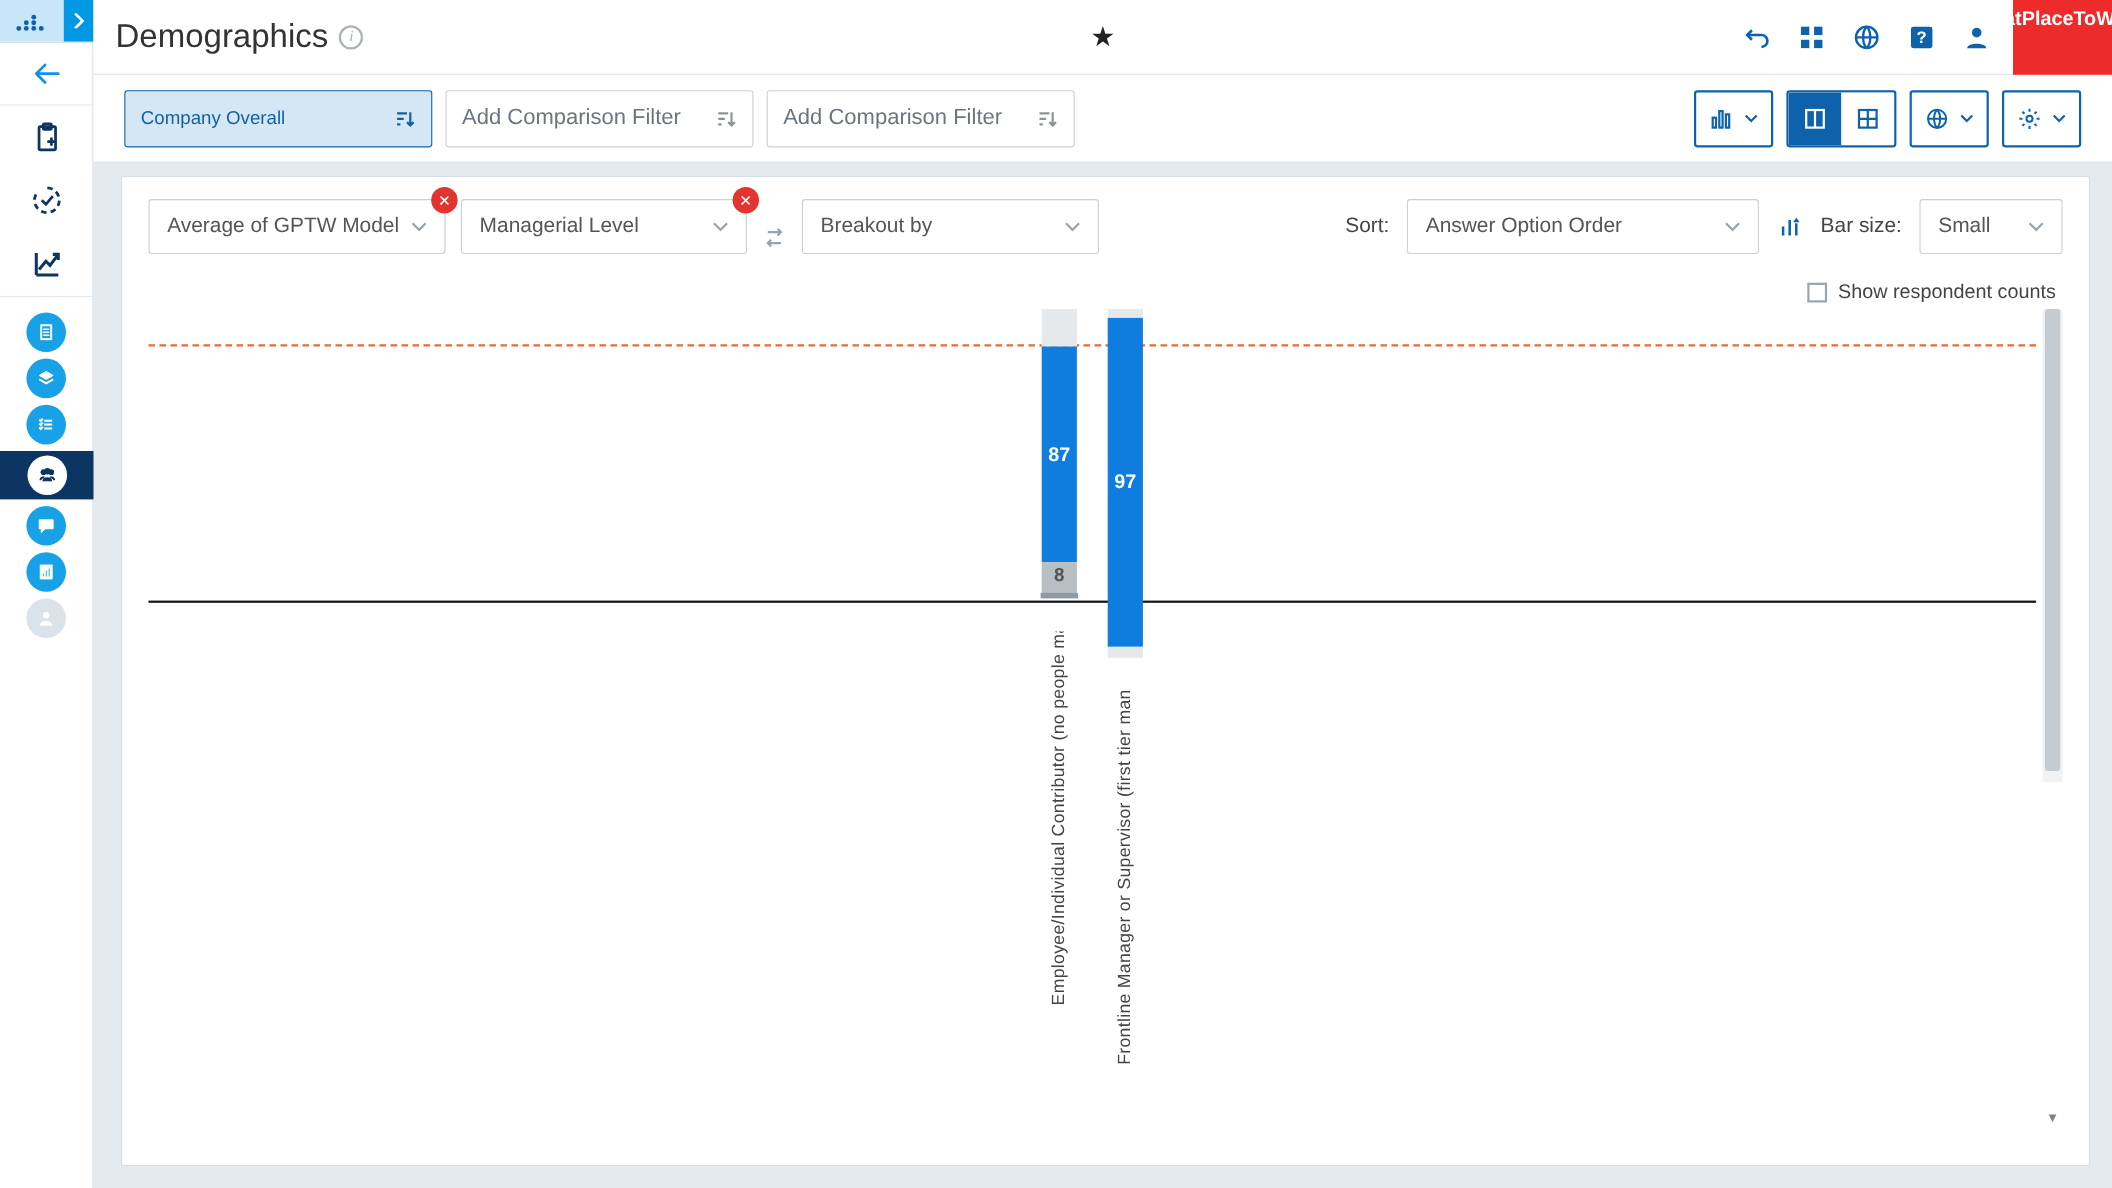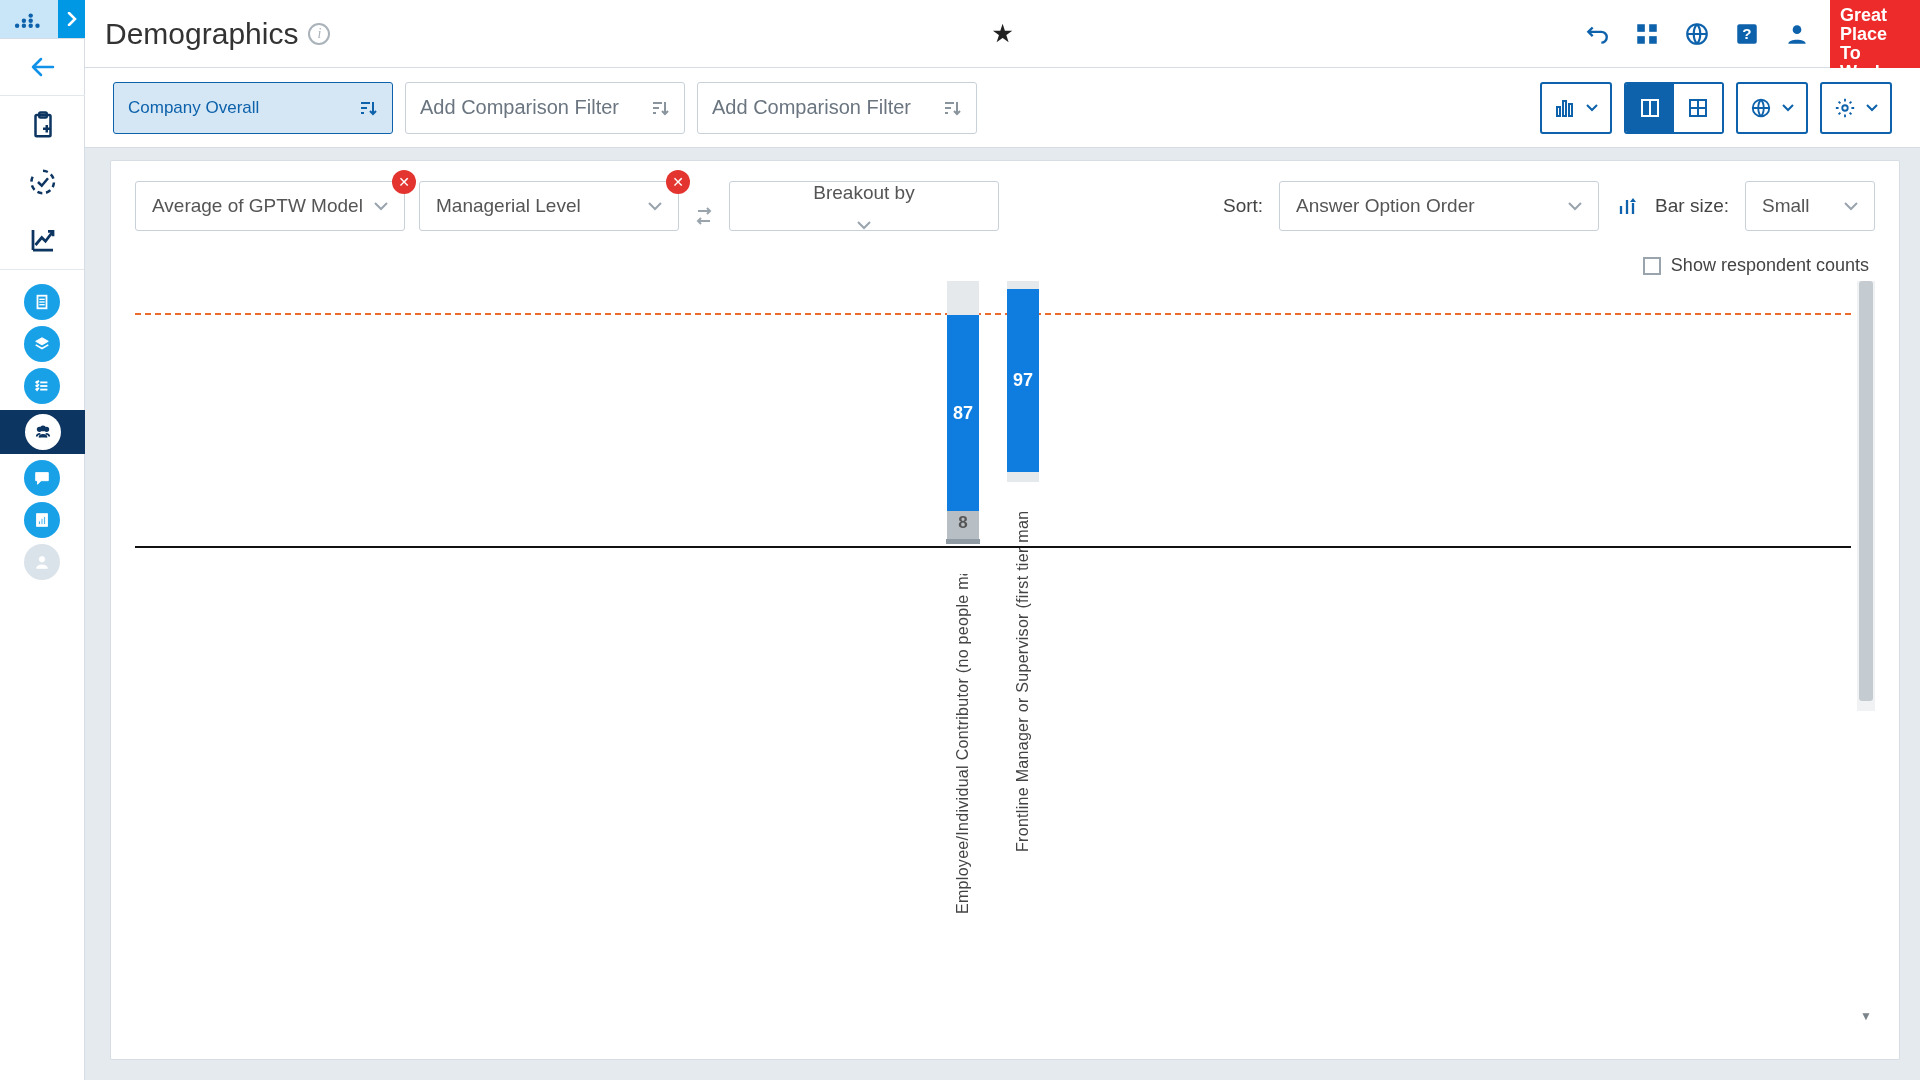--- a/index.html
+++ b/index.html
@@ -6,21 +6,21 @@
 html, body { width: 1920px; height: 1080px; overflow: hidden; background: #e5eaef; }
 
 
 .topbar { position: absolute; top: 0; left: 85px; right: 0; height: 68px; background: #fff; border-bottom: 1px solid #d6dde4; display: flex; align-items: center; padding: 0 20px; }
 .page-title { font-size: 30px; font-weight: 400; color: #333; }
 .info-icon { margin-left: 10px; width: 22px; height: 22px; border: 2px solid #aab2ba; border-radius: 50%; display: inline-flex; align-items: center; justify-content: center; font-size: 14px; color: #aab2ba; font-style: italic; font-family: Georgia, serif; }
 .survey-name { position: absolute; left: 50%; transform: translateX(-50%); font-size: 20px; font-weight: 600; color: #222; display: flex; align-items: center; gap: 8px; }
 .star { color: #222; font-size: 22px; }
 .top-icons { position: absolute; right: 110px; top: 0; height: 68px; display: flex; align-items: center; gap: 24px; }
 .top-icons .ticon { width: 26px; height: 26px; color: #0d62ab; cursor: pointer; }
-.logo-badge { position: absolute; right: 0; top: 0; width: 90px; height: 88px; background: #ee2b2b; color: #fff; font-weight: 700; font-size: 18px; line-height: 1.05; padding: 8px 10px; display: flex; flex-direction: column; justify-content: center; }
+.logo-badge { position: absolute; right: 0; top: 0; width: 90px; height: 88px; background: #ee2b2b; color: #fff; font-weight: 700; font-size: 18px; line-height: 1.05; padding: 8px 10px; display: flex; flex-direction: row; justify-content: center; }
 .logo-badge .reg { font-size: 12px; }
 
 
 .rail-blue { position: absolute; top: 0; left: 0; width: 58px; height: 38px; background: #c9e6f8; }
 .rail-toggle { position: absolute; top: 0; left: 58px; width: 27px; height: 38px; background: #0097e4; color: #fff; display: flex; align-items: center; justify-content: center; cursor: pointer; }
 .rail-dots { position: absolute; top: 7px; left: 12px; width: 34px; height: 24px; color: #0d62ab; }
 .rail-left { position: absolute; top: 38px; left: 0; width: 85px; bottom: 0; background: #fff; border-right: 1px solid #d6dde4; border-top: 1px solid #d6dde4; }
 .back-arrow { width: 85px; height: 56px; display: flex; align-items: center; justify-content: center; color: #1192e8; cursor: pointer; font-size: 22px; }
 .rail-left .micon { width: 85px; height: 58px; display: flex; align-items: center; justify-content: center; cursor: pointer; }
 .rail-left .micon svg { width: 30px; height: 30px; }
@@ -326,21 +326,21 @@
           </svg>
         </span>
       <div class="close-badge">✕</div>
     </div>
     <span class="swap-icon">
         <svg width="18" height="24" viewBox="0 0 18 24" stroke="#9aa4ad" stroke-width="2" fill="none">
           <path d="M3 7 h12 M12 4 l3 3 l-3 3"></path>
           <path d="M15 17 h-12 M6 14 l-3 3 l3 3"></path>
         </svg>
       </span>
-    <div class="sel" style="width:270px;flex-direction:column;">
+    <div class="sel" style="width:270px;">
       <span>Breakout by</span>
       <span class="chev">
           <svg width="14" height="9" viewBox="0 0 14 9">
             <path d="M1 1 L7 7 L13 1" stroke="#9aa4ad" stroke-width="2" fill="none"></path>
           </svg>
         </span>
     </div>
 
     <div class="right-controls">
       <span class="sort-label">Sort:</span>
@@ -382,21 +382,21 @@
     <div class="bars" id="bars">
         <div class="barcol">
           <div class="bar-top-gap" style="height: 34px;"></div>
           <div class="bar-pos" style="height: 196px;">87</div>
           <div class="bar-neg" style="height: 29px;">8</div>
           <div class="bar-neg-line"></div>
           <div class="catlabel">Employee/Individual Contributor (no people manc</div>
         </div>
         <div class="barcol">
           <div class="bar-top-gap" style="height: 8px;"></div>
-          <div class="bar-pos" style="height: 183px;">97</div>
+          <div class="bar-pos" style="height: 299px;">97</div>
           <div style="height: 10px; width: 32px; background: rgb(230, 233, 236);"></div>
           <div class="catlabel">Frontline Manager or Supervisor (first tier manag</div>
         </div>
       </div>
     <div class="scrolly">
         <div class="thumb"></div>
       </div>
     <div class="scrolldown">▼</div>
   </div>
 </div>

